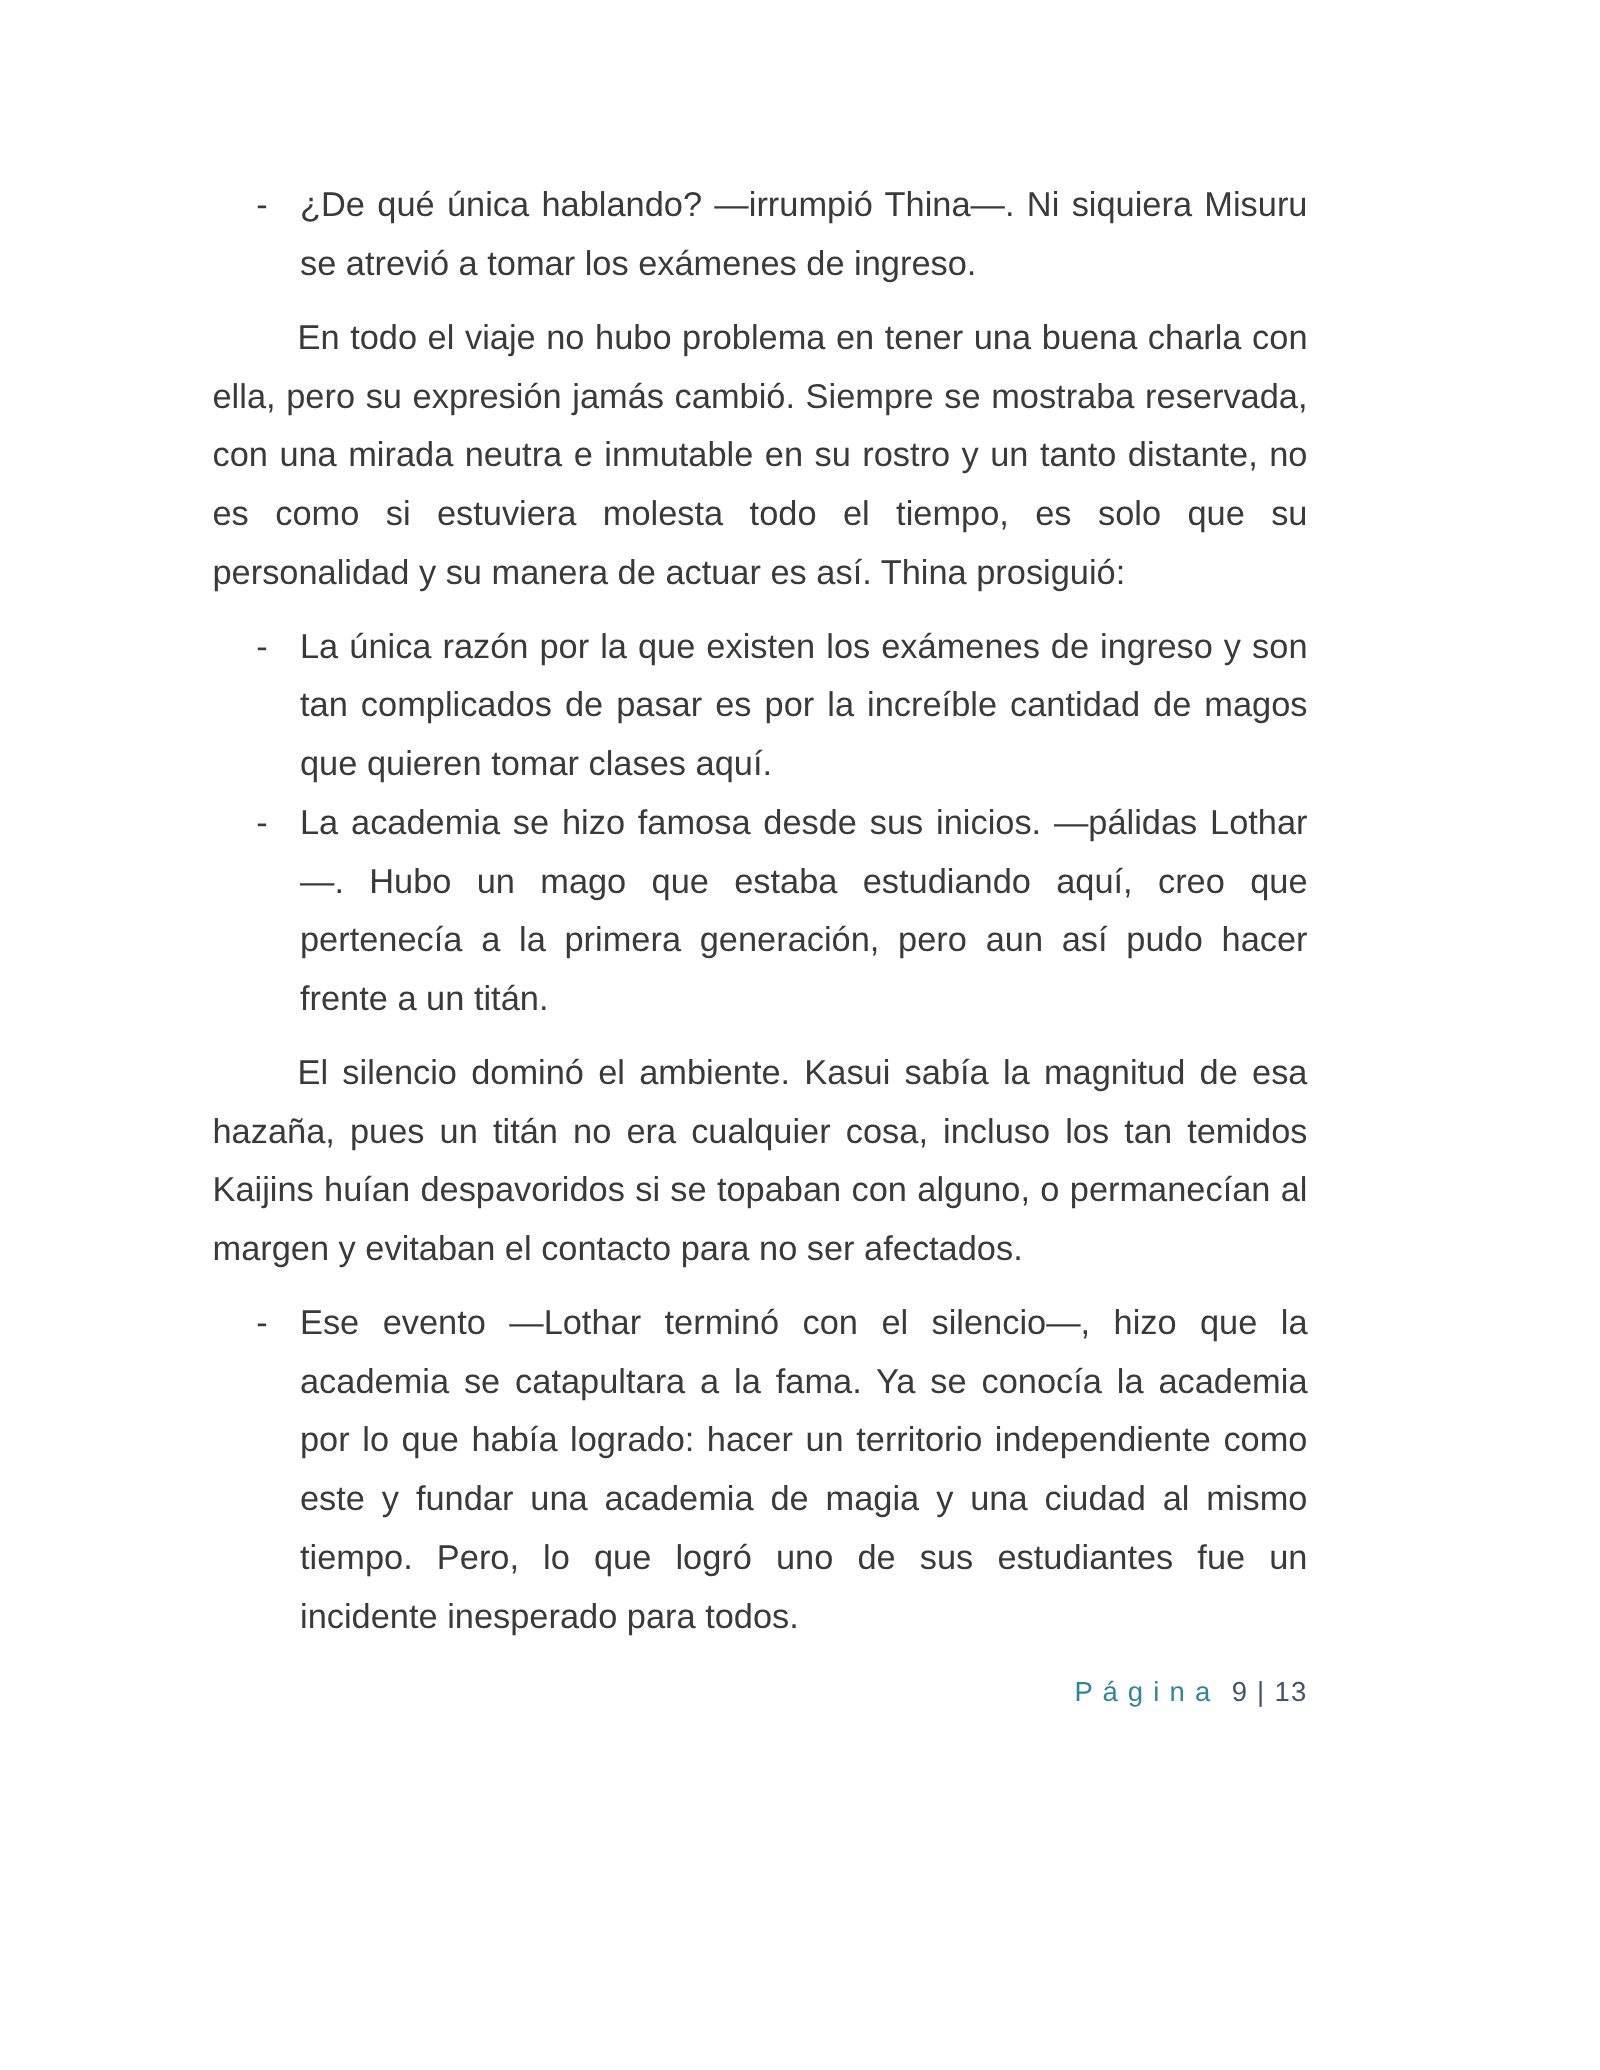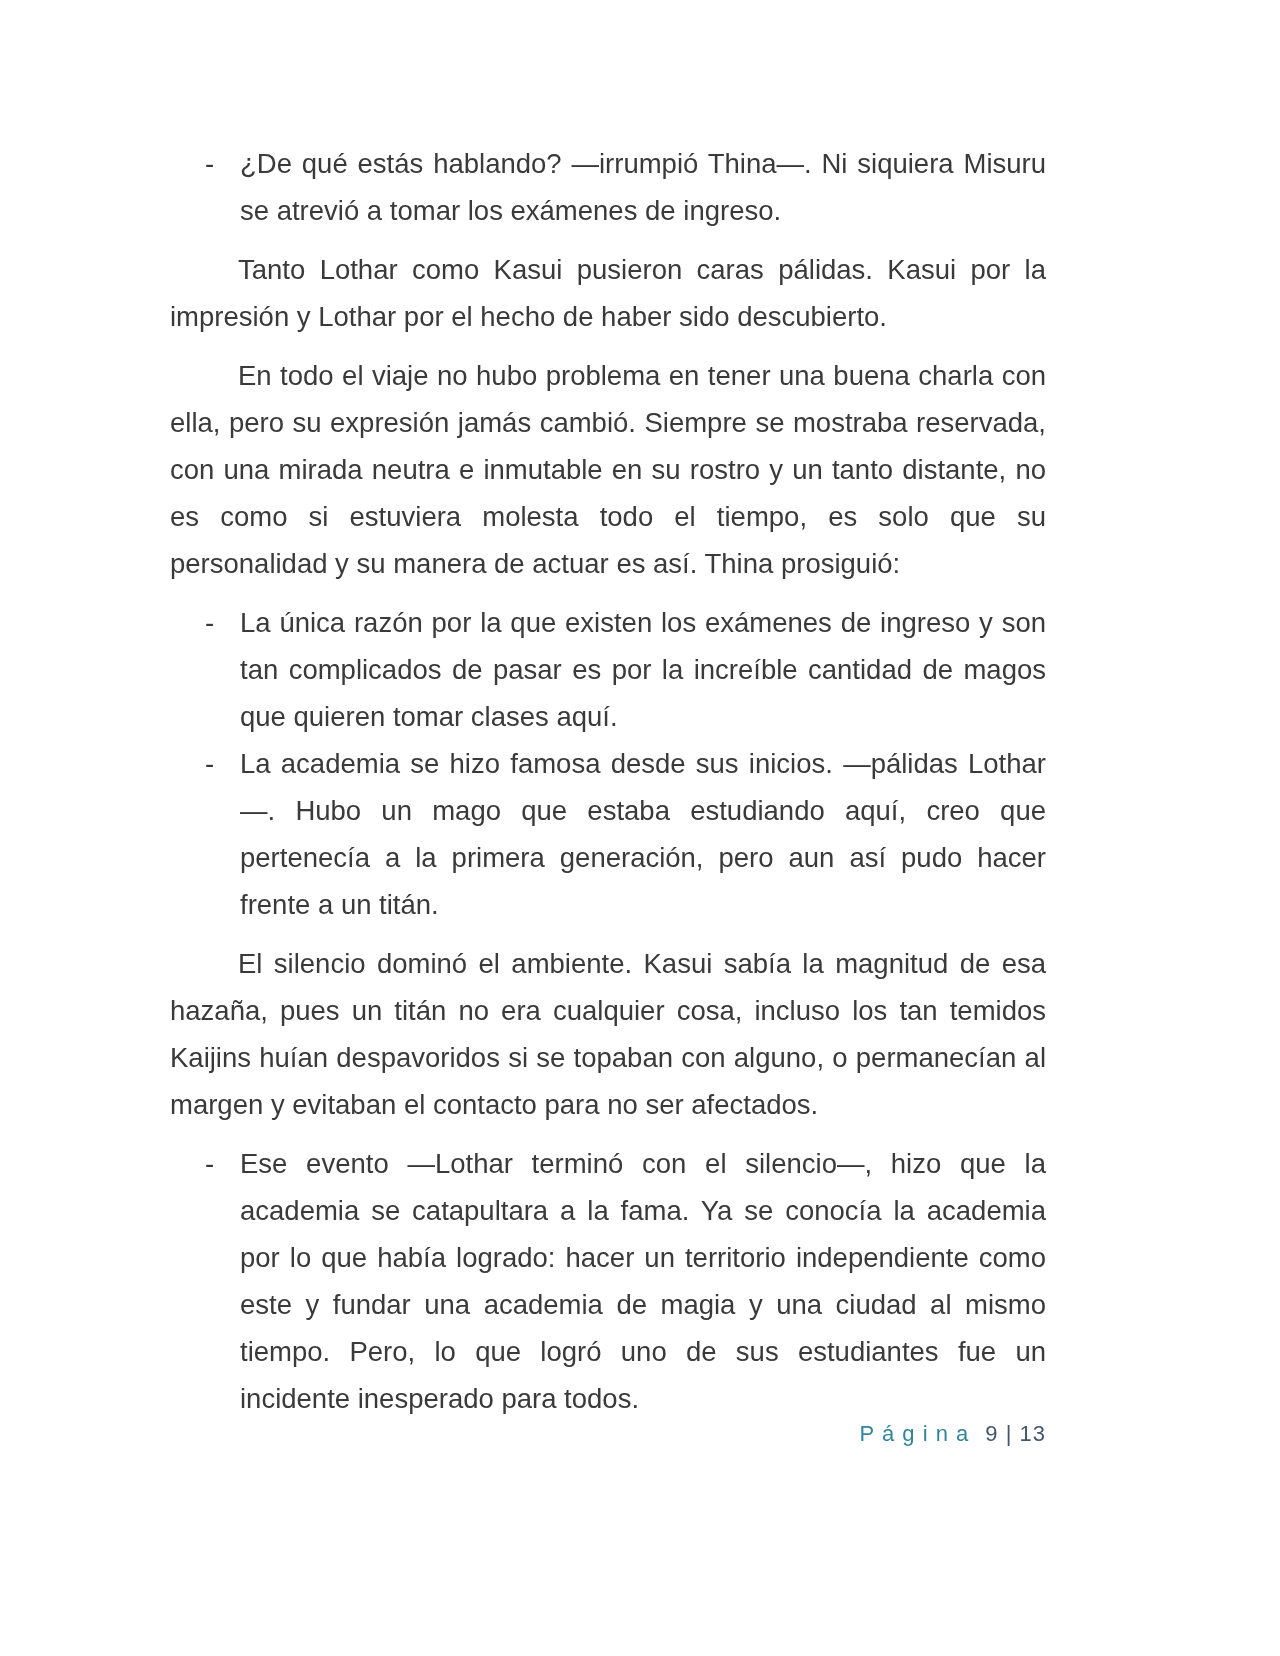--- a/index.html
+++ b/index.html
@@ -37,21 +37,21 @@
   }
   .list-item .marker {
     flex: 0 0 35px;
     text-align: left;
   }
   .list-item .item-text {
     flex: 1;
   }
   .footer {
     position: absolute;
-    top: 1420px;
+    top: 1340px;
     right: 234px;
     font-size: 22px;
     line-height: 28px;
     text-align: right;
     white-space: nowrap;
   }
   .footer .footer-label {
     color: #31859c;
     letter-spacing: 1px;
   }
@@ -62,24 +62,23 @@
   }
 </style>
 </head>
 <body>
 
 <div class="page">
   <div class="body-text">
 
     <div class="list-item">
       <span class="marker">-</span>
-      <span class="item-text">¿De qué estás hablando? —irrumpió Thina—. Ni siquiera Misuru se atrevió a tomar los exámenes de ingreso.</span>
+      <span class="item-text">¿De qué única hablando? —irrumpió Thina—. Ni siquiera Misuru se atrevió a tomar los exámenes de ingreso.</span>
     </div>
 
-    <p class="paragraph">Tanto Lothar como Kasui pusieron caras pálidas. Kasui por la impresión y Lothar por el hecho de haber sido descubierto.</p>
 
     <p class="paragraph">En todo el viaje no hubo problema en tener una buena charla con ella, pero su expresión jamás cambió. Siempre se mostraba reservada, con una mirada neutra e inmutable en su rostro y un tanto distante, no es como si estuviera molesta todo el tiempo, es solo que su personalidad y su manera de actuar es así. Thina prosiguió:</p>
 
     <div class="list-item">
       <span class="marker">-</span>
       <span class="item-text">La única razón por la que existen los exámenes de ingreso y son tan complicados de pasar es por la increíble cantidad de magos que quieren tomar clases aquí.</span>
     </div>
 
     <div class="list-item">
       <span class="marker">-</span>

